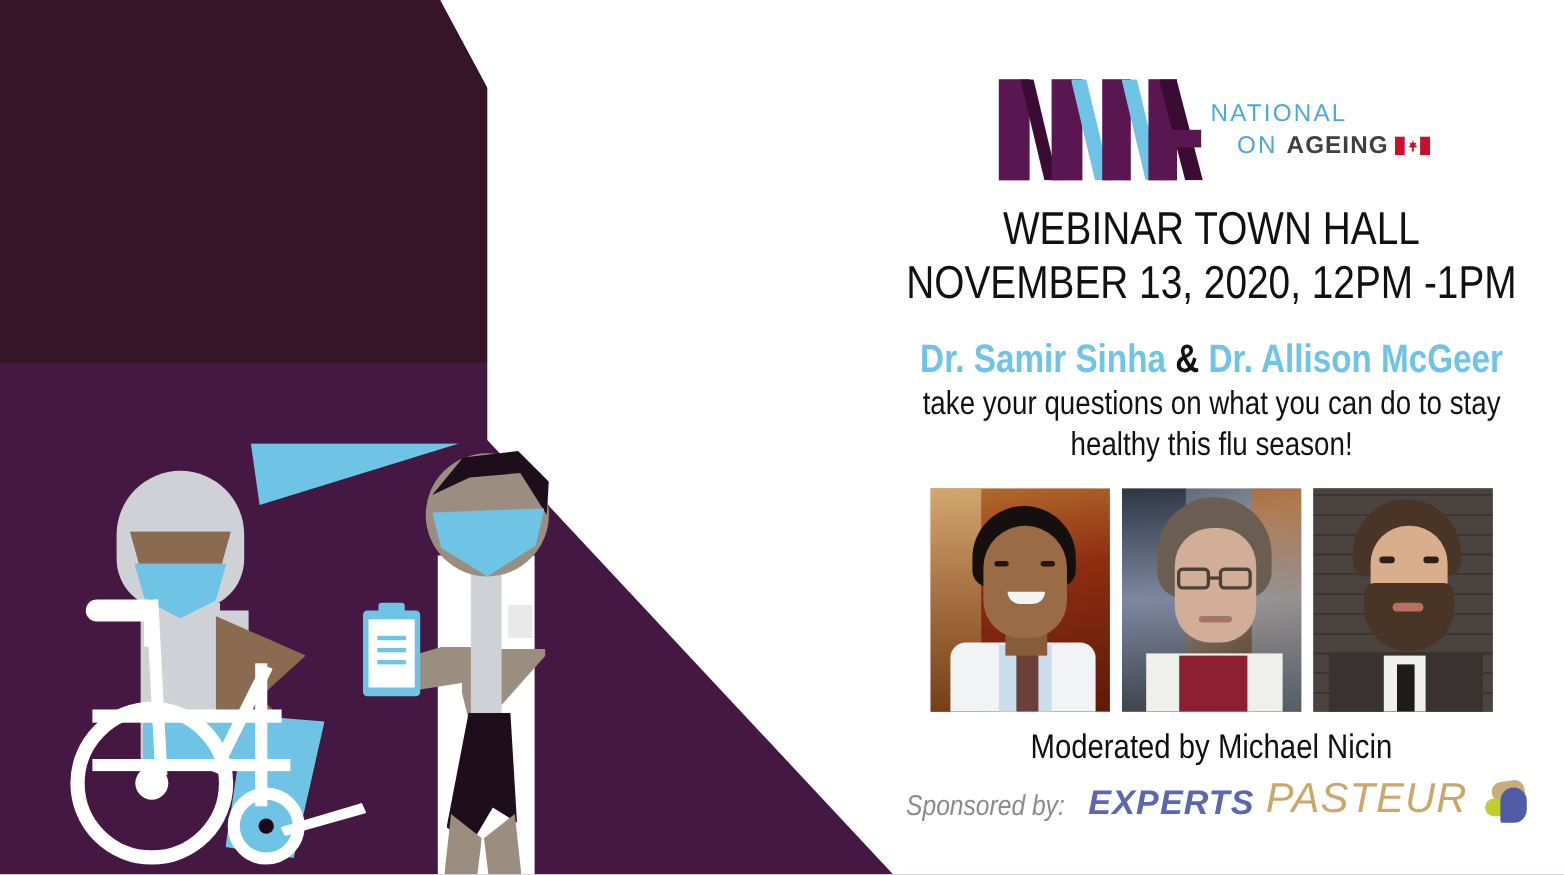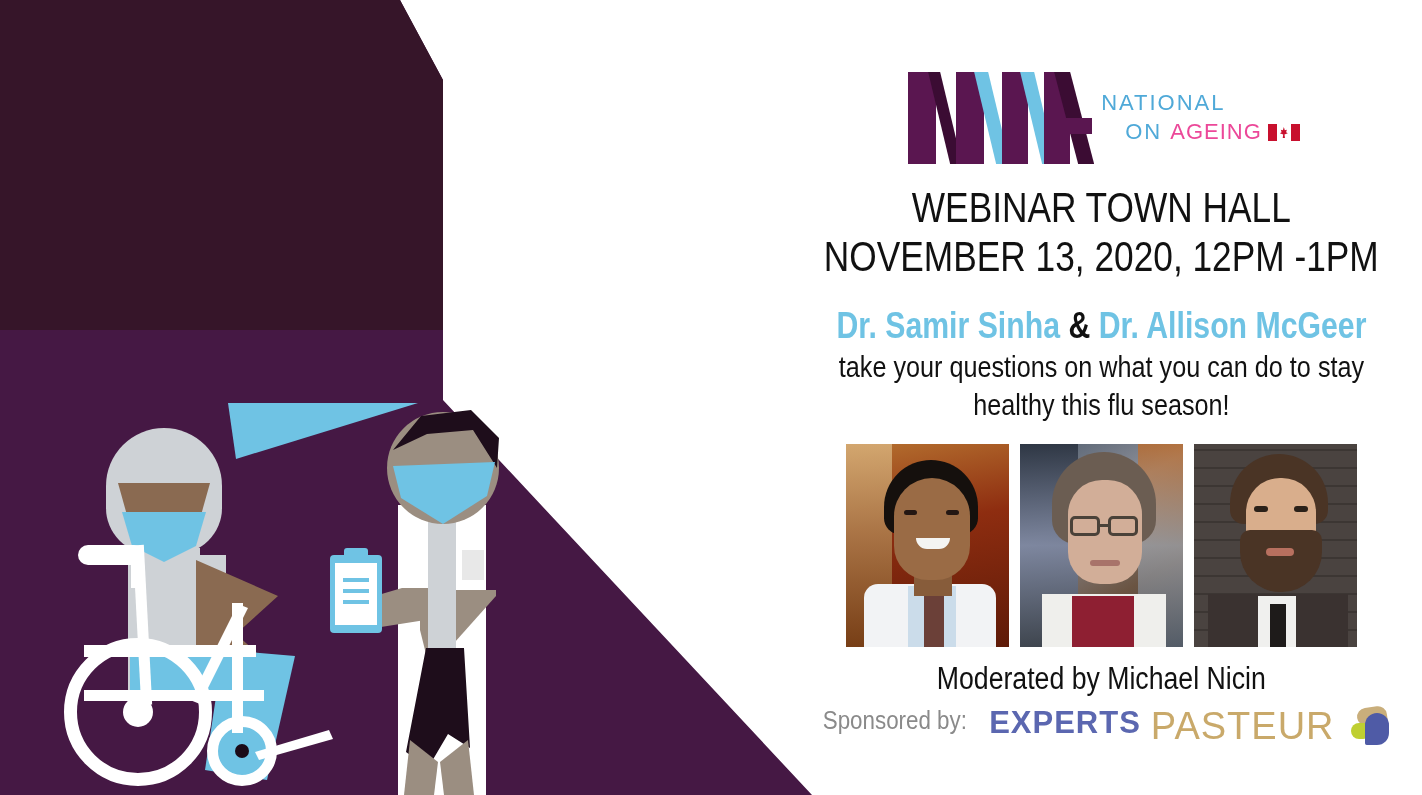--- a/index.html
+++ b/index.html
@@ -286,22 +286,22 @@
     font-size: 22px;
     letter-spacing: 2px;
     line-height: 1.30;
     color: #4FA9D8;
     font-family: "Liberation Sans", sans-serif;
     white-space: nowrap;
   }
   .logo-line.l2 { padding-left: 12px; }
   .logo-line.l3 { padding-left: 24px; }
   .logo-ageing {
-    color: #ec4899;
-    font-weight: normal;
+    color: #404040;
+    font-weight: bold;
     letter-spacing: 1px;
     text-align: right;
   }
   .ca-flag {
     display: inline-block;
     width: 32px; height: 17px;
     background: #ffffff;
     border: 0;
     position: relative;
     vertical-align: -2px;
@@ -425,23 +425,24 @@
     margin-top: 14px;
     font-size: 31px;
     color: #111111;
     font-family: "Liberation Sans Narrow", "Liberation Sans", sans-serif;
     transform: scaleX(0.86);
     white-space: nowrap;
   }
   .sponsor-row {
     margin-top: 8px;
     display: flex;
-    align-items: flex-start;
+    align-items: flex-end;
     gap: 10px;
     white-space: nowrap;
+    font-style: italic;
   }
   .sponsor-label {
     font-size: 26px;
     color: #8A8A8A;
     font-family: "Liberation Sans Narrow", "Liberation Sans", sans-serif;
     transform: scaleX(0.86);
   }
   .sanofi {
     font-size: 31px;
     font-weight: bold;

